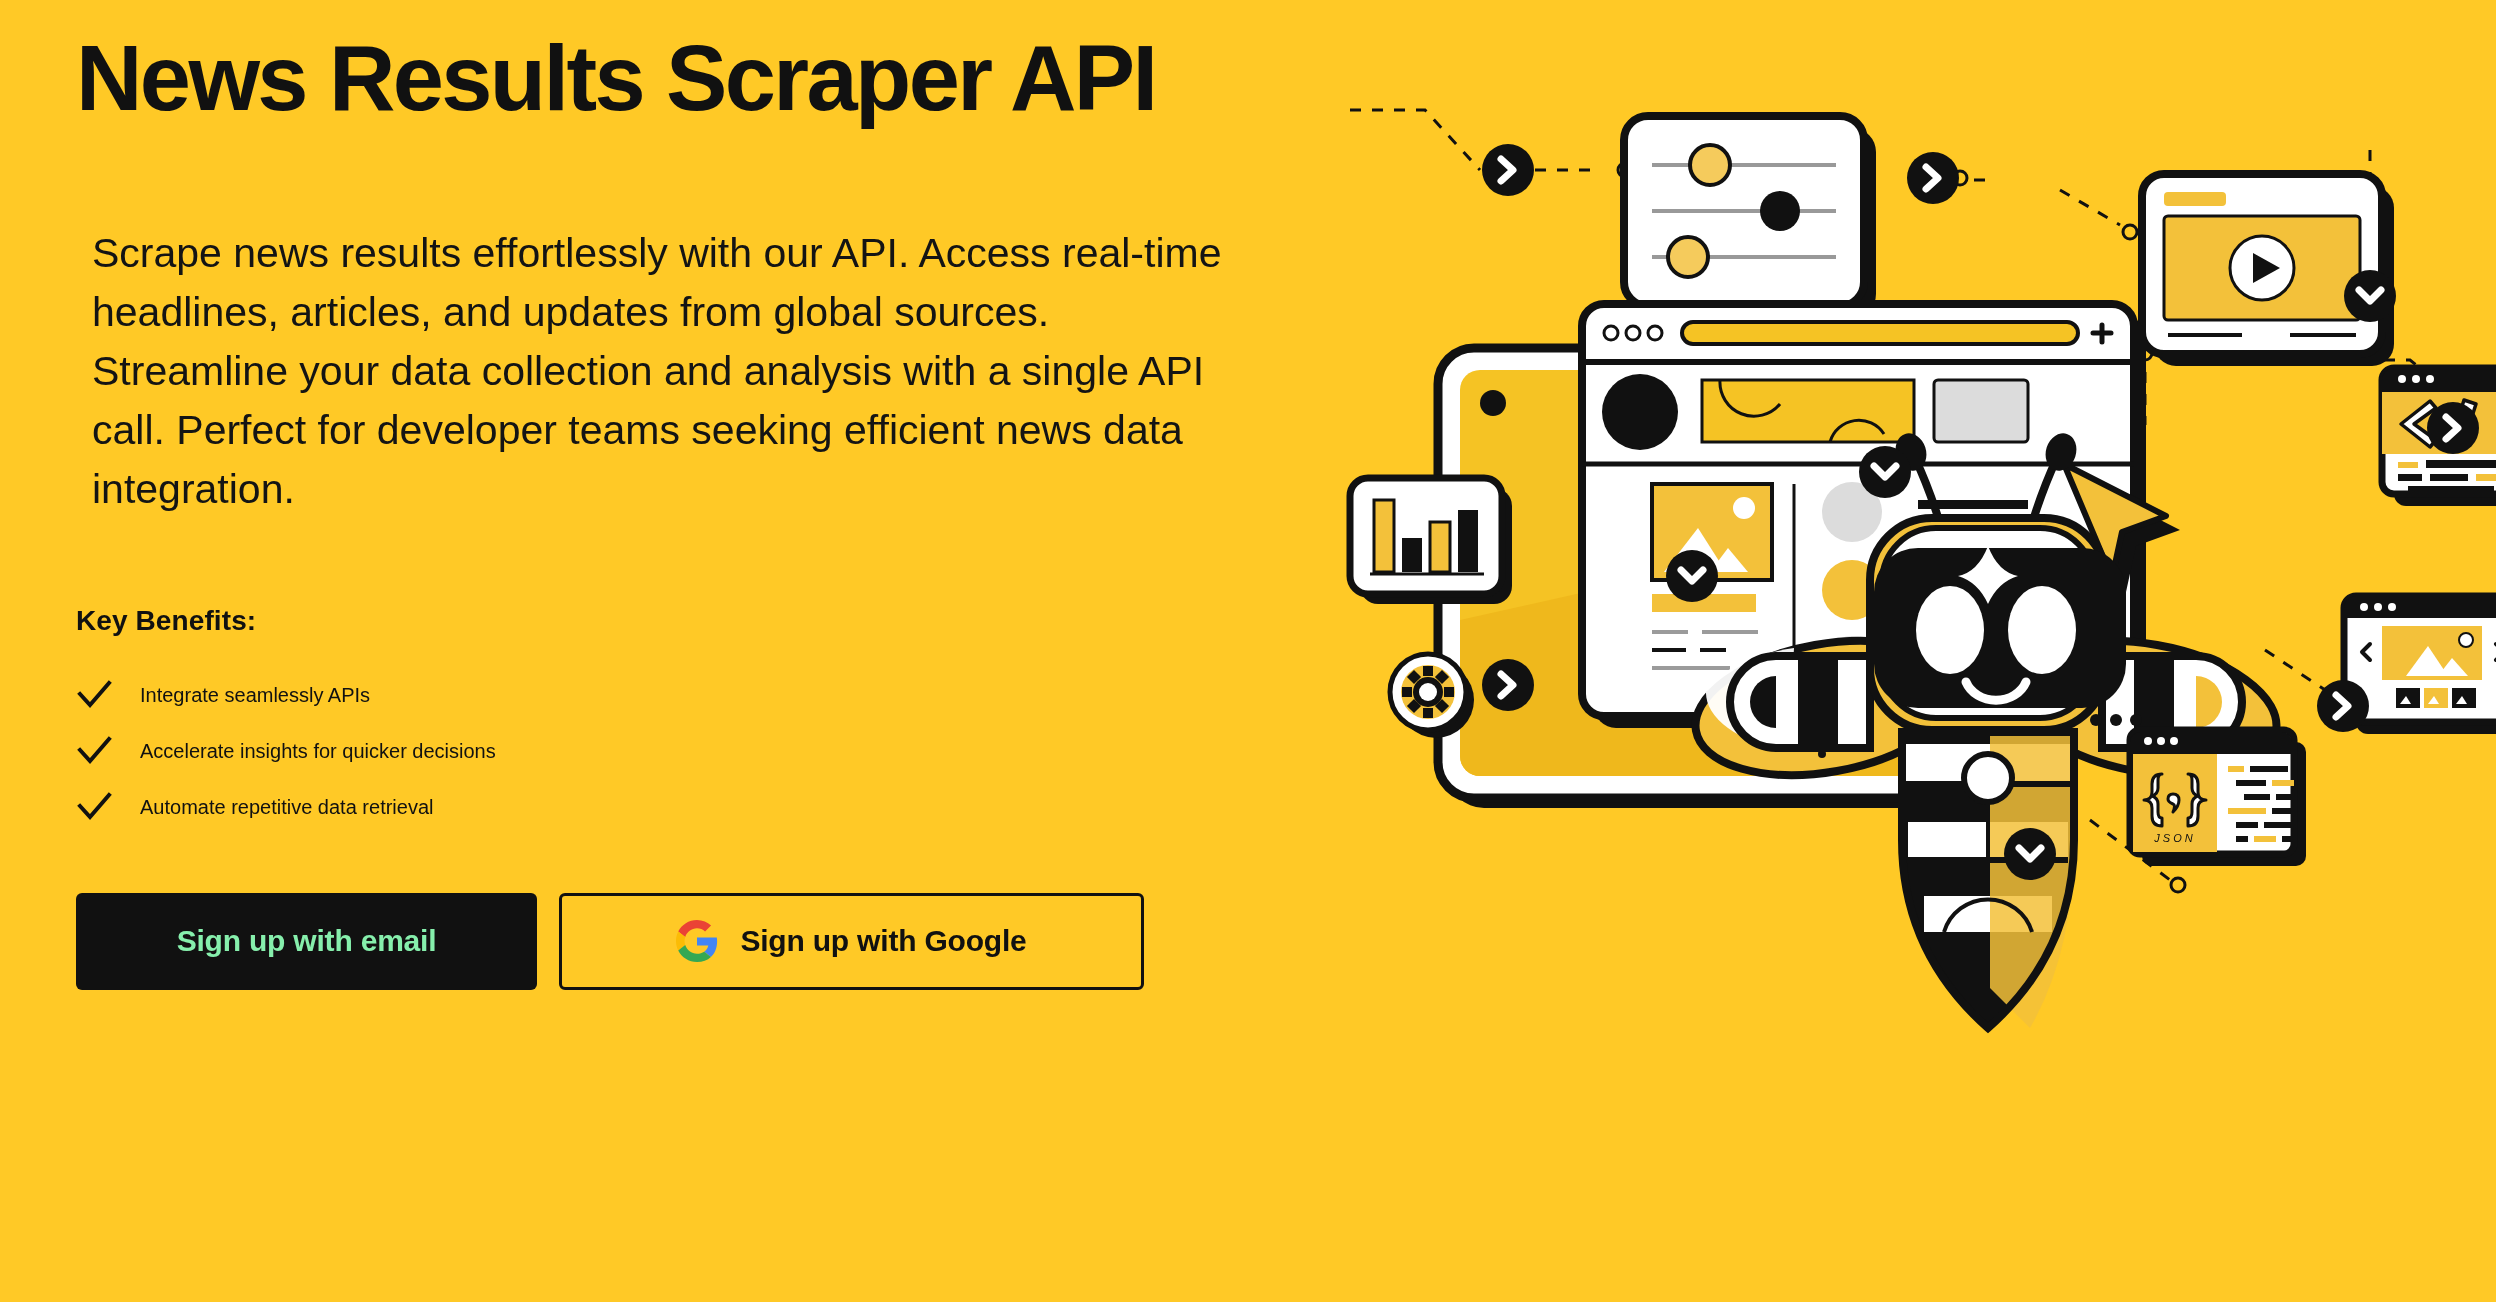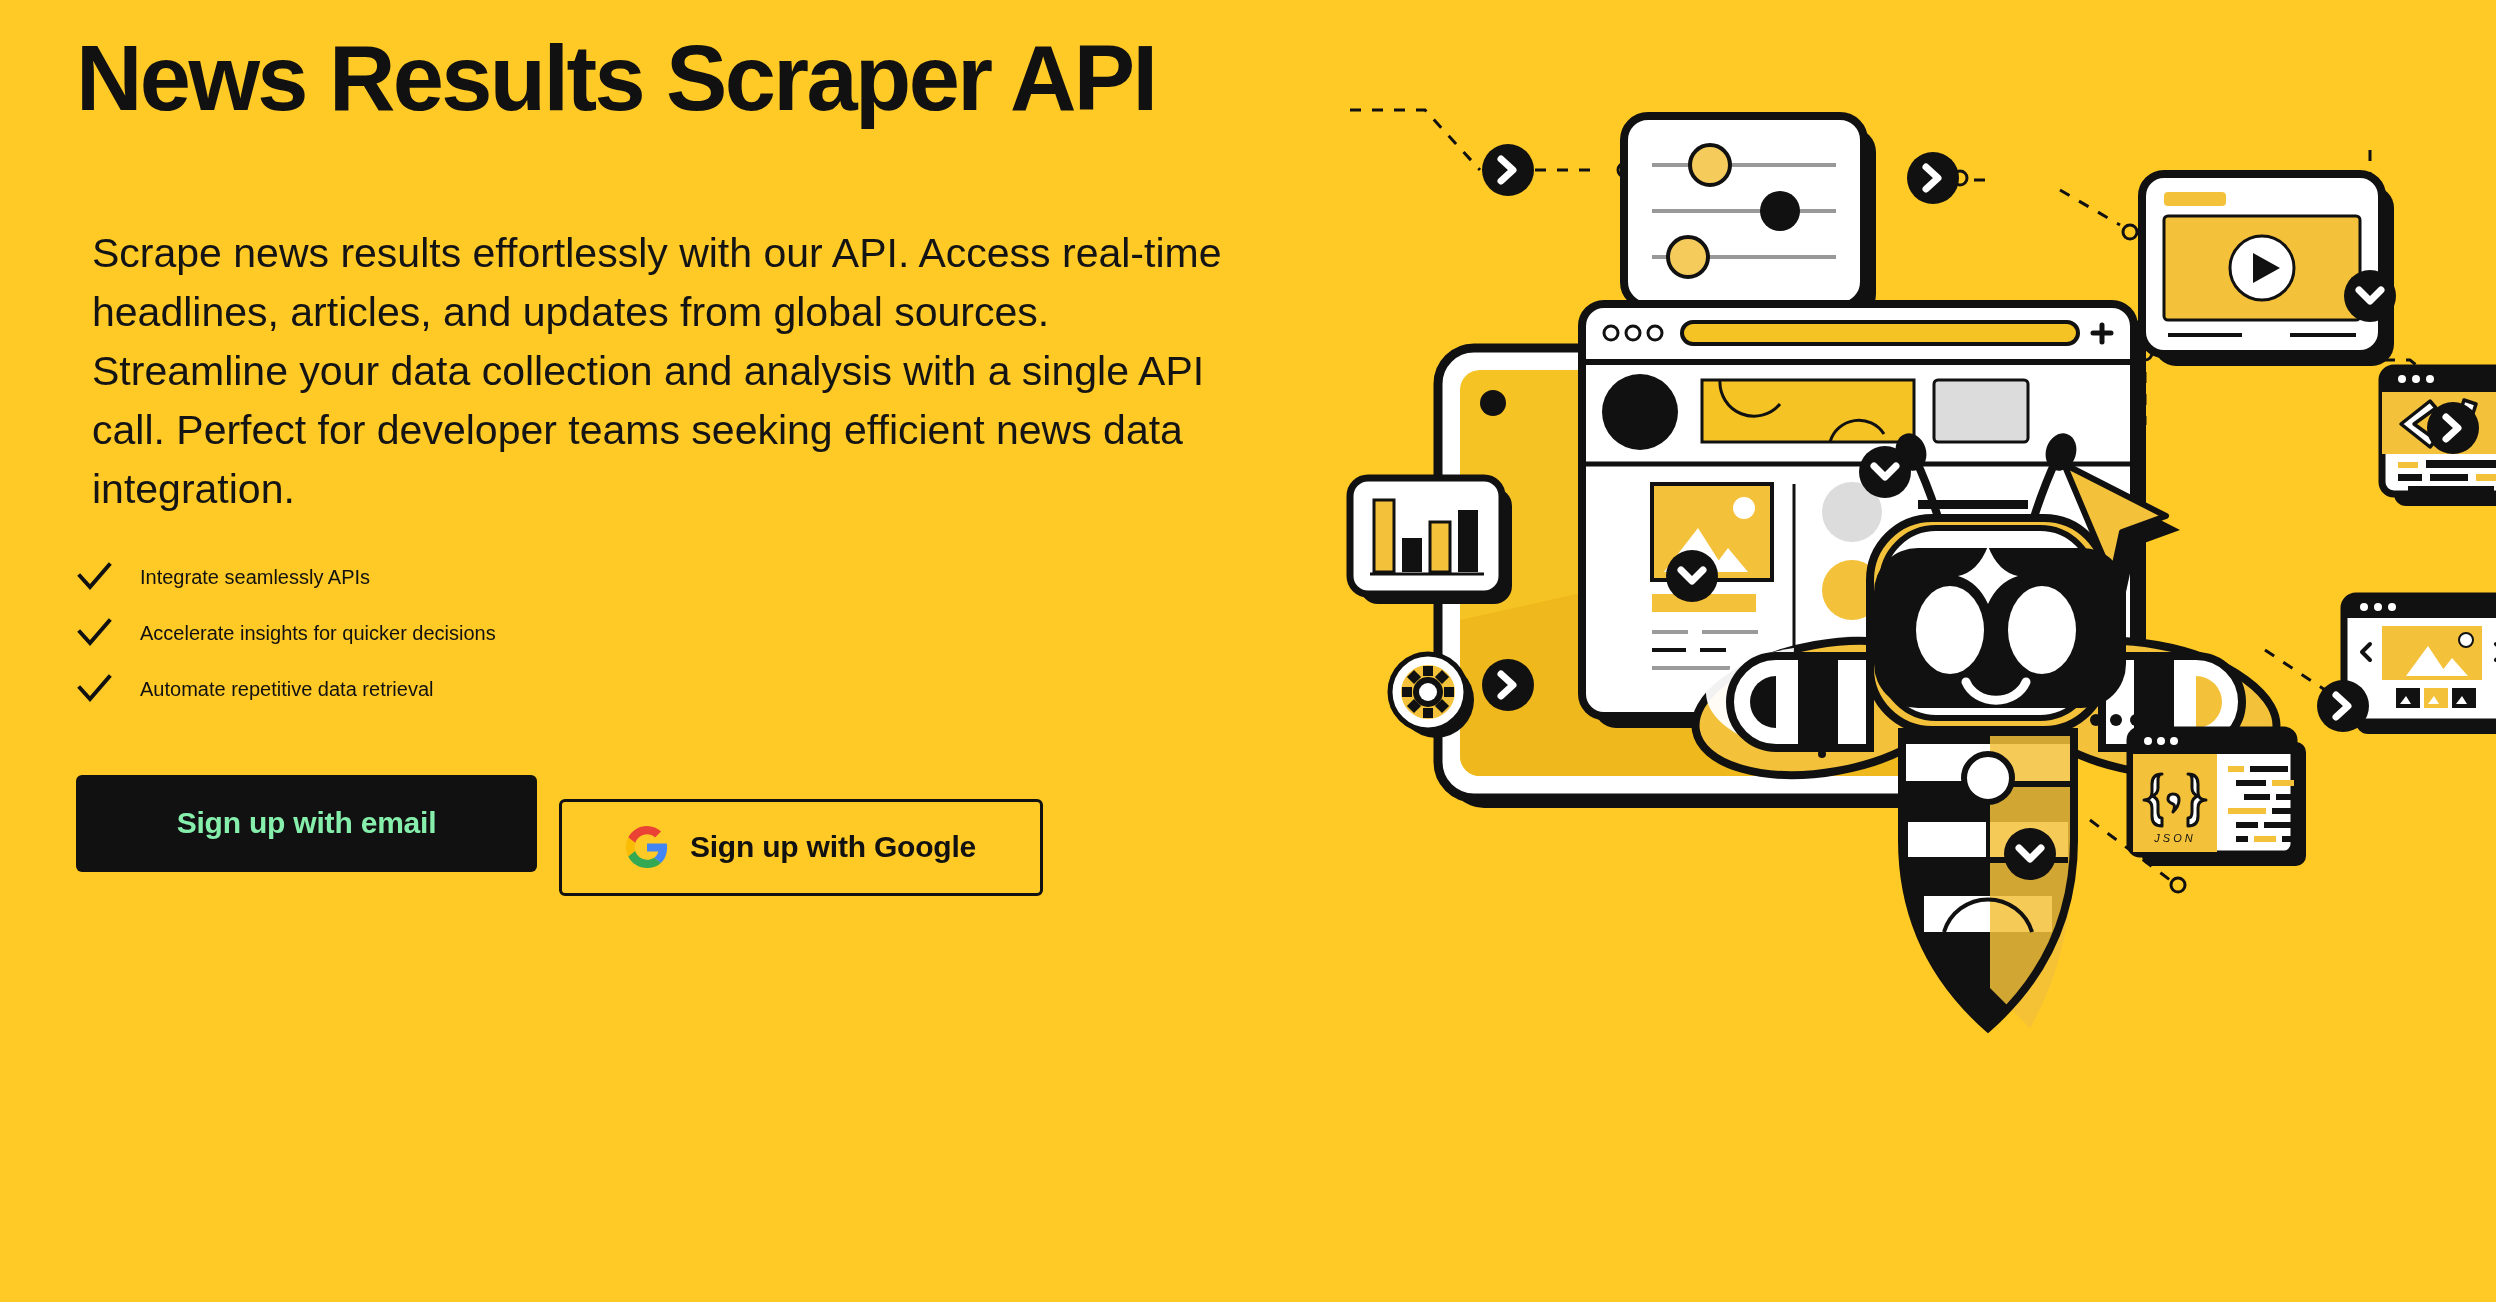--- a/index.html
+++ b/index.html
@@ -89,24 +89,23 @@
   }
   .btn-primary{
     background:#111111;
     color:#86efac;
     width:461px;
     border:none;
   }
   .btn-google{
     background:transparent;
     color:#111111;
-    width:484px;
+    width:585px;
     border:3px solid #111111;
     gap:22px;
-    margin-top:24px;
   }
   .g-logo{width:42px;height:42px;flex:0 0 42px;display:block;}
 
   
   .right{
     position:relative;
     flex:1;
     font-style:italic;
   }
   .illu{
@@ -121,20 +120,21 @@
 <body>
 
 <div class="hero">
 
   <div class="left">
 
     <h1 class="page-title">News Results Scraper API</h1>
 
     <p class="lede">Scrape news results effortlessly with our API. Access real-time headlines, articles, and updates from global sources. Streamline your data collection and analysis with a single API call. Perfect for developer teams seeking efficient news data integration.</p>
 
+    <div class="benefits-title">Key Benefits:</div>
 
     <ul class="benefit-list">
       <li class="benefit-item">
         <span class="check-icon">
           <svg viewBox="0 0 36 36" width="36" height="36">
               <path d="M4 17 L14 28 L33 6" fill="none" stroke="#111111" stroke-width="4" stroke-linecap="square"></path>
             </svg>
         </span>
         <span class="benefit-label">Integrate seamlessly APIs</span>
       </li>

